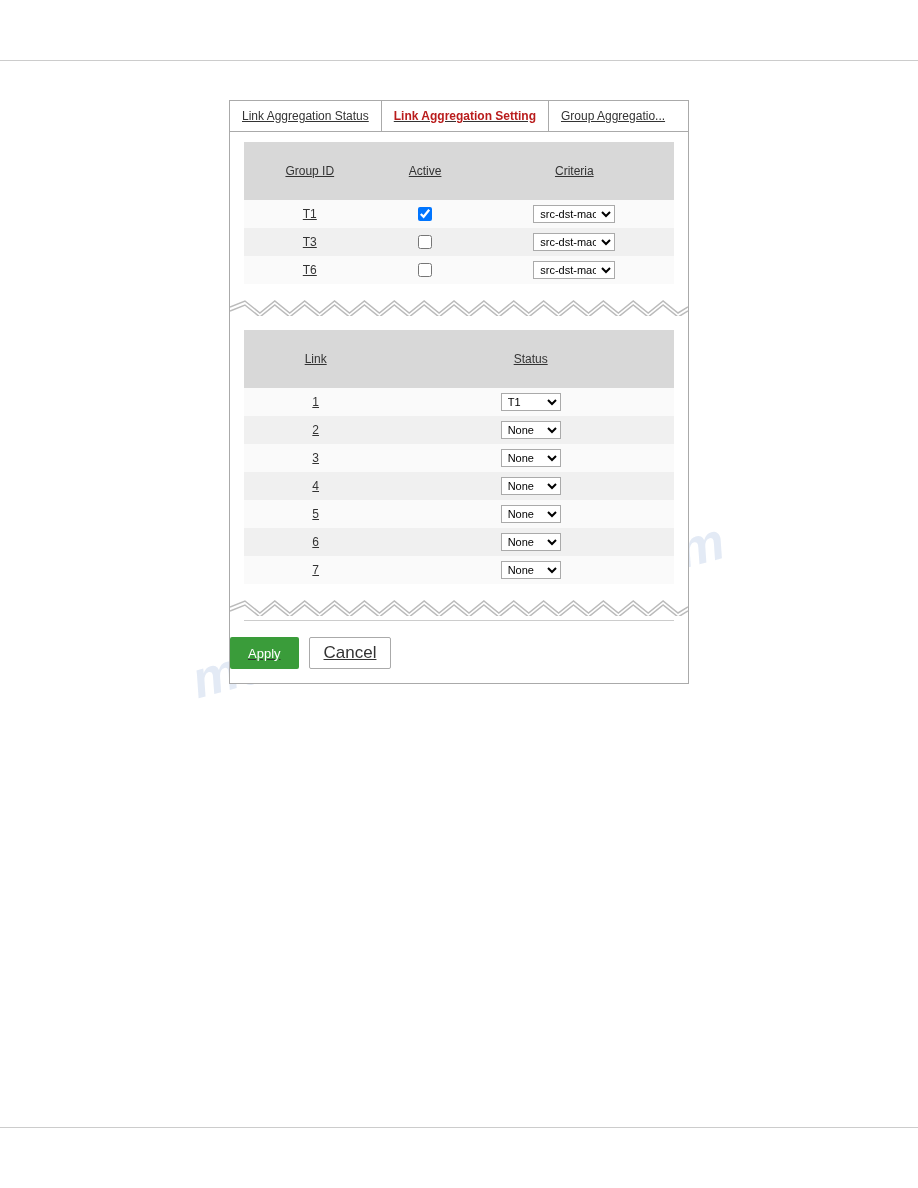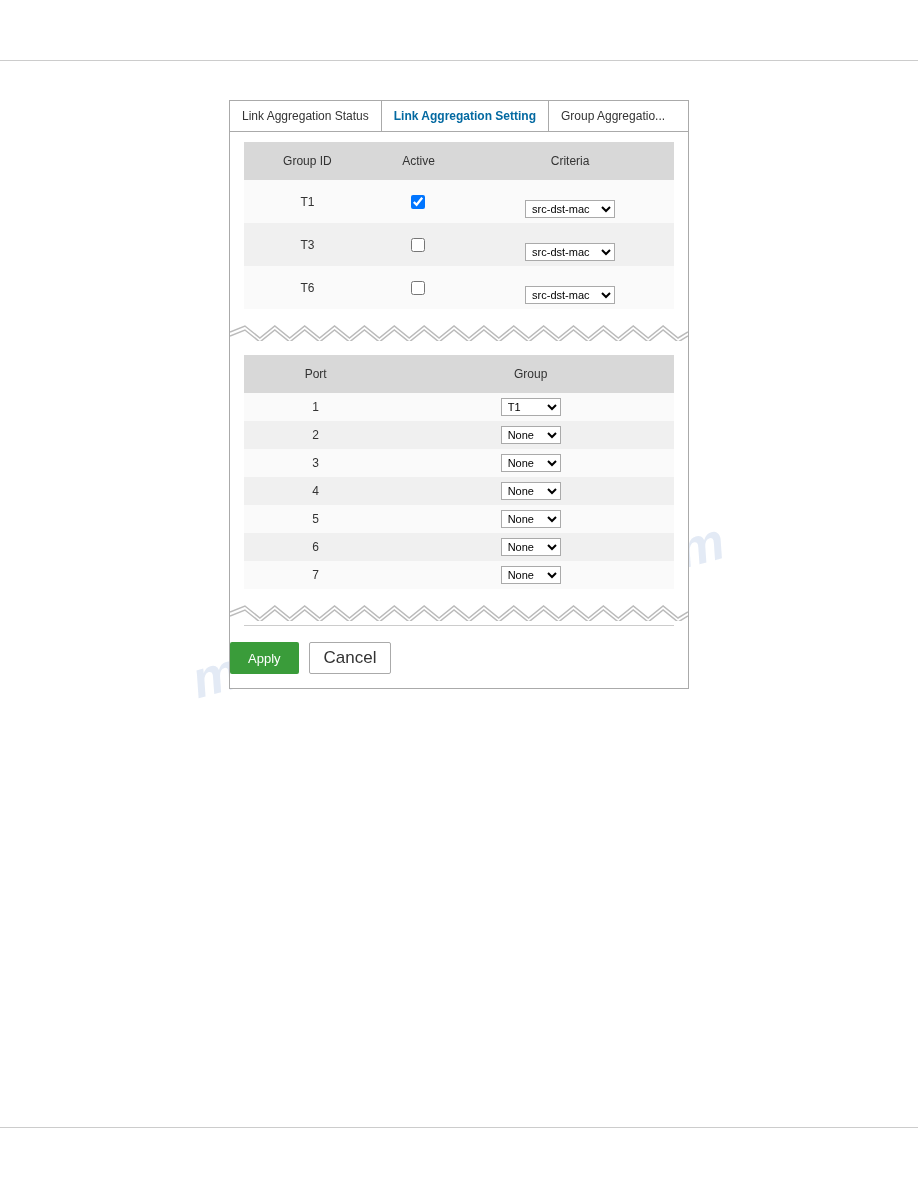--- a/index.html
+++ b/index.html
@@ -23,20 +23,21 @@
       position: absolute;
       bottom: 60px;
       left: 0; right: 0;
       height: 1px;
       background: #ccc;
     }
     .page-content {
       display: flex;
       justify-content: center;
       padding-top: 100px;
+      text-decoration: underline;
     }
     .panel {
       border: 1px solid #aaa;
       width: 460px;
       background: #fff;
       position: relative;
     }
     
     .tab-bar {
       display: flex;
@@ -45,38 +46,38 @@
     }
     .tab {
       padding: 8px 12px;
       font-size: 12px;
       cursor: pointer;
       border-right: 1px solid #aaa;
       color: #333;
       white-space: nowrap;
     }
     .tab.active {
-      color: #0369a1;
+      color: #b91c1c;
       font-weight: bold;
     }
     .tab:last-child {
       border-right: none;
     }
     
     .section {
       padding: 10px 14px;
     }
     table.data-table {
       width: 100%;
       border-collapse: collapse;
       font-size: 12px;
     }
     table.data-table th {
       background: #d8d8d8;
-      padding: 12px 8px;
+      padding: 22px 8px;
       text-align: center;
       font-weight: normal;
       border: none;
     }
     table.data-table tr:nth-child(even) td {
       background: #f0f0f0;
     }
     table.data-table tr:nth-child(odd) td {
       background: #fafafa;
     }
@@ -95,22 +96,21 @@
       cursor: pointer;
     }
     select.criteria-select, select.group-select {
       font-size: 11px;
       padding: 1px 2px;
       border: 1px solid #aaa;
       background: #fff;
       cursor: pointer;
     }
     select.criteria-select {
-      width: 90px;
-      margin-top: 15px;
+      width: 82px;
     }
     select.group-select {
       width: 60px;
     }
     
     .wavy-divider {
       width: 100%;
       overflow: hidden;
       height: 18px;
       position: relative;
@@ -234,22 +234,22 @@
       <svg viewBox="0 0 460 18" preserveAspectRatio="none" xmlns="http://www.w3.org/2000/svg">
         <polyline points="0,9 15,3 30,15 45,3 60,15 75,3 90,15 105,3 120,15 135,3 150,15 165,3 180,15 195,3 210,15 225,3 240,15 255,3 270,15 285,3 300,15 315,3 330,15 345,3 360,15 375,3 390,15 405,3 420,15 435,3 450,15 460,9" fill="none" stroke="#bbb" stroke-width="1.5"></polyline>
         <polyline points="0,13 15,7 30,19 45,7 60,19 75,7 90,19 105,7 120,19 135,7 150,19 165,7 180,19 195,7 210,19 225,7 240,19 255,7 270,19 285,7 300,19 315,7 330,19 345,7 360,19 375,7 390,19 405,7 420,19 435,7 450,19 460,13" fill="none" stroke="#bbb" stroke-width="1.5"></polyline>
       </svg>
     </div>
 
     <div class="section">
       <table class="data-table">
         <thead>
           <tr>
-            <th>Port</th>
-            <th>Group</th>
+            <th>Link</th>
+            <th>Status</th>
           </tr>
         </thead>
         <tbody id="port-tbody">
         <tr>
               <td>1</td>
               <td><select class="group-select"><option value="None">None</option><option value="T1" selected="">T1</option><option value="T2">T2</option><option value="T3">T3</option><option value="T4">T4</option><option value="T5">T5</option><option value="T6">T6</option><option value="T7">T7</option></select></td>
             </tr>
             <tr>
               <td>2</td>
               <td><select class="group-select"><option value="None">None</option><option value="T1">T1</option><option value="T2">T2</option><option value="T3">T3</option><option value="T4">T4</option><option value="T5">T5</option><option value="T6">T6</option><option value="T7">T7</option></select></td>

